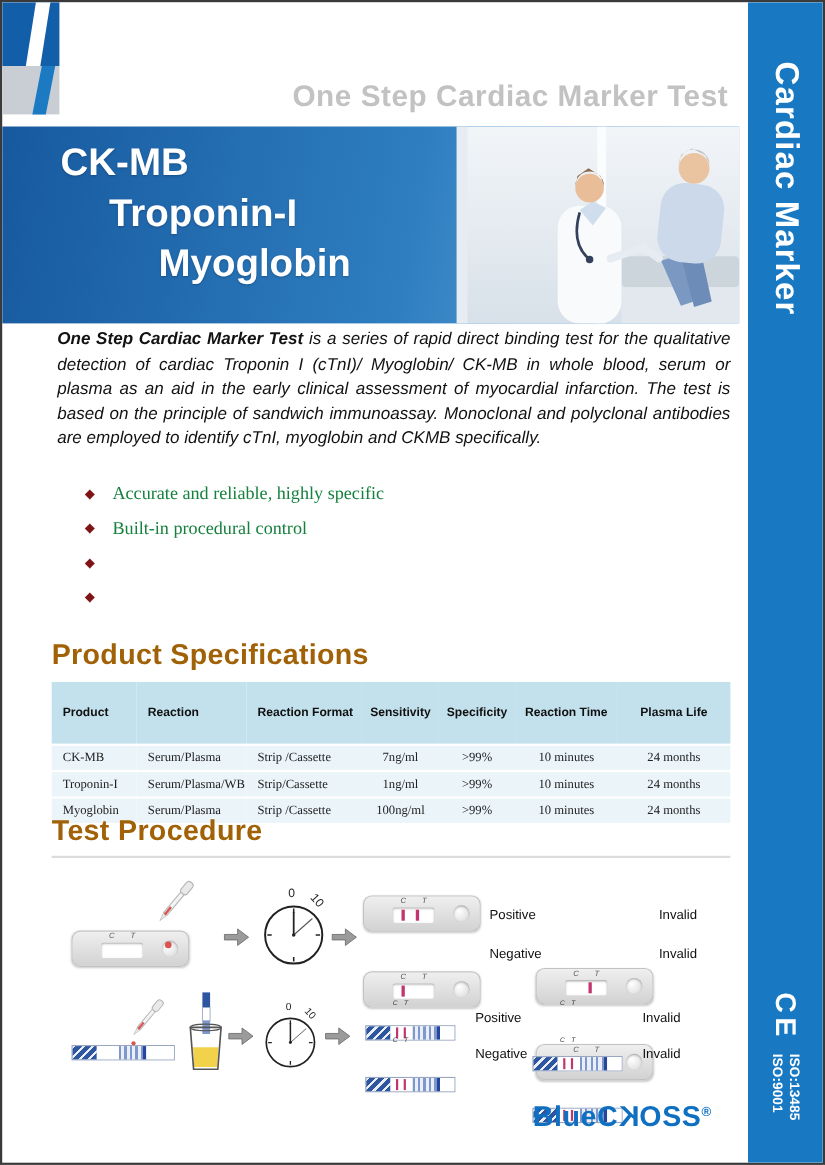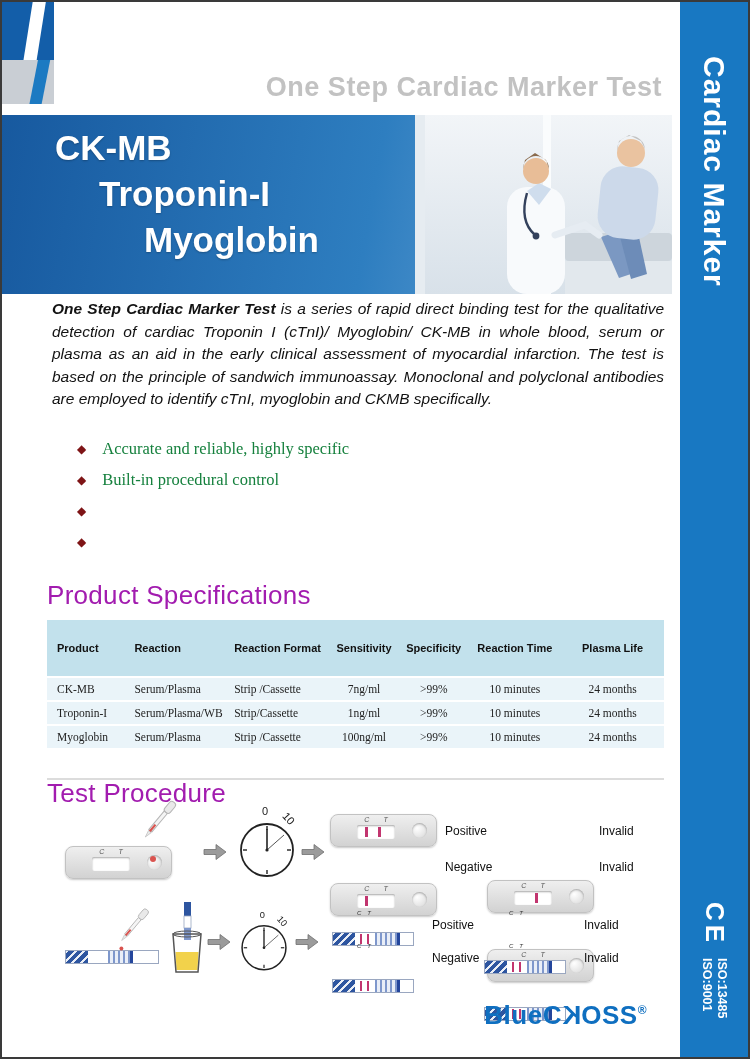--- a/index.html
+++ b/index.html
@@ -44,23 +44,23 @@
     position:absolute;left:50px;top:296px;width:612px;margin:0;
     font-style:italic;font-size:15.5px;line-height:22.5px;color:#121212;text-align:justify;
   }
   .intro .lead{font-weight:bold;}
   
   .features{position:absolute;left:75px;top:431px;width:560px;}
   .feat{height:31px;display:flex;align-items:center;}
   .diamond{color:#7e1416;font-size:12px;margin-right:16px;font-style:normal;}
   .ftext{font-family:"Liberation Serif", serif;font-size:16.5px;color:#15803d;}
   
-  .h2{position:absolute;left:45px;font-size:26px;font-weight:normal;color:#a21caf;letter-spacing:.3px;}
+  .h2{position:absolute;left:45px;font-size:26px;font-weight:bold;color:#a16207;letter-spacing:.3px;}
   .h2.specs{top:578px;}
-  .h2.proc{top:776px;}
+  .h2.proc{top:738px;}
   .rule{position:absolute;left:45px;top:776px;width:617px;height:2px;background:#dcdcdc;}
   
   .spec-table{position:absolute;left:45px;top:616px;width:617px;border-collapse:separate;border-spacing:0 2px;}
   .spec-table th{background:#c2e1ec;font-size:11px;font-weight:bold;color:#111;padding:22px 0;}
   .spec-table td{background:#eaf4f9;font-family:"Liberation Serif", serif;font-size:11.5px;color:#222;padding:5px 0;}
   .spec-table th.l,.spec-table td.l{text-align:left;padding-left:10px;}
   .spec-table th.c,.spec-table td.c{text-align:center;}
   
   .proc{position:absolute;left:45px;width:617px;}
   .proc1{top:788px;height:105px;}

